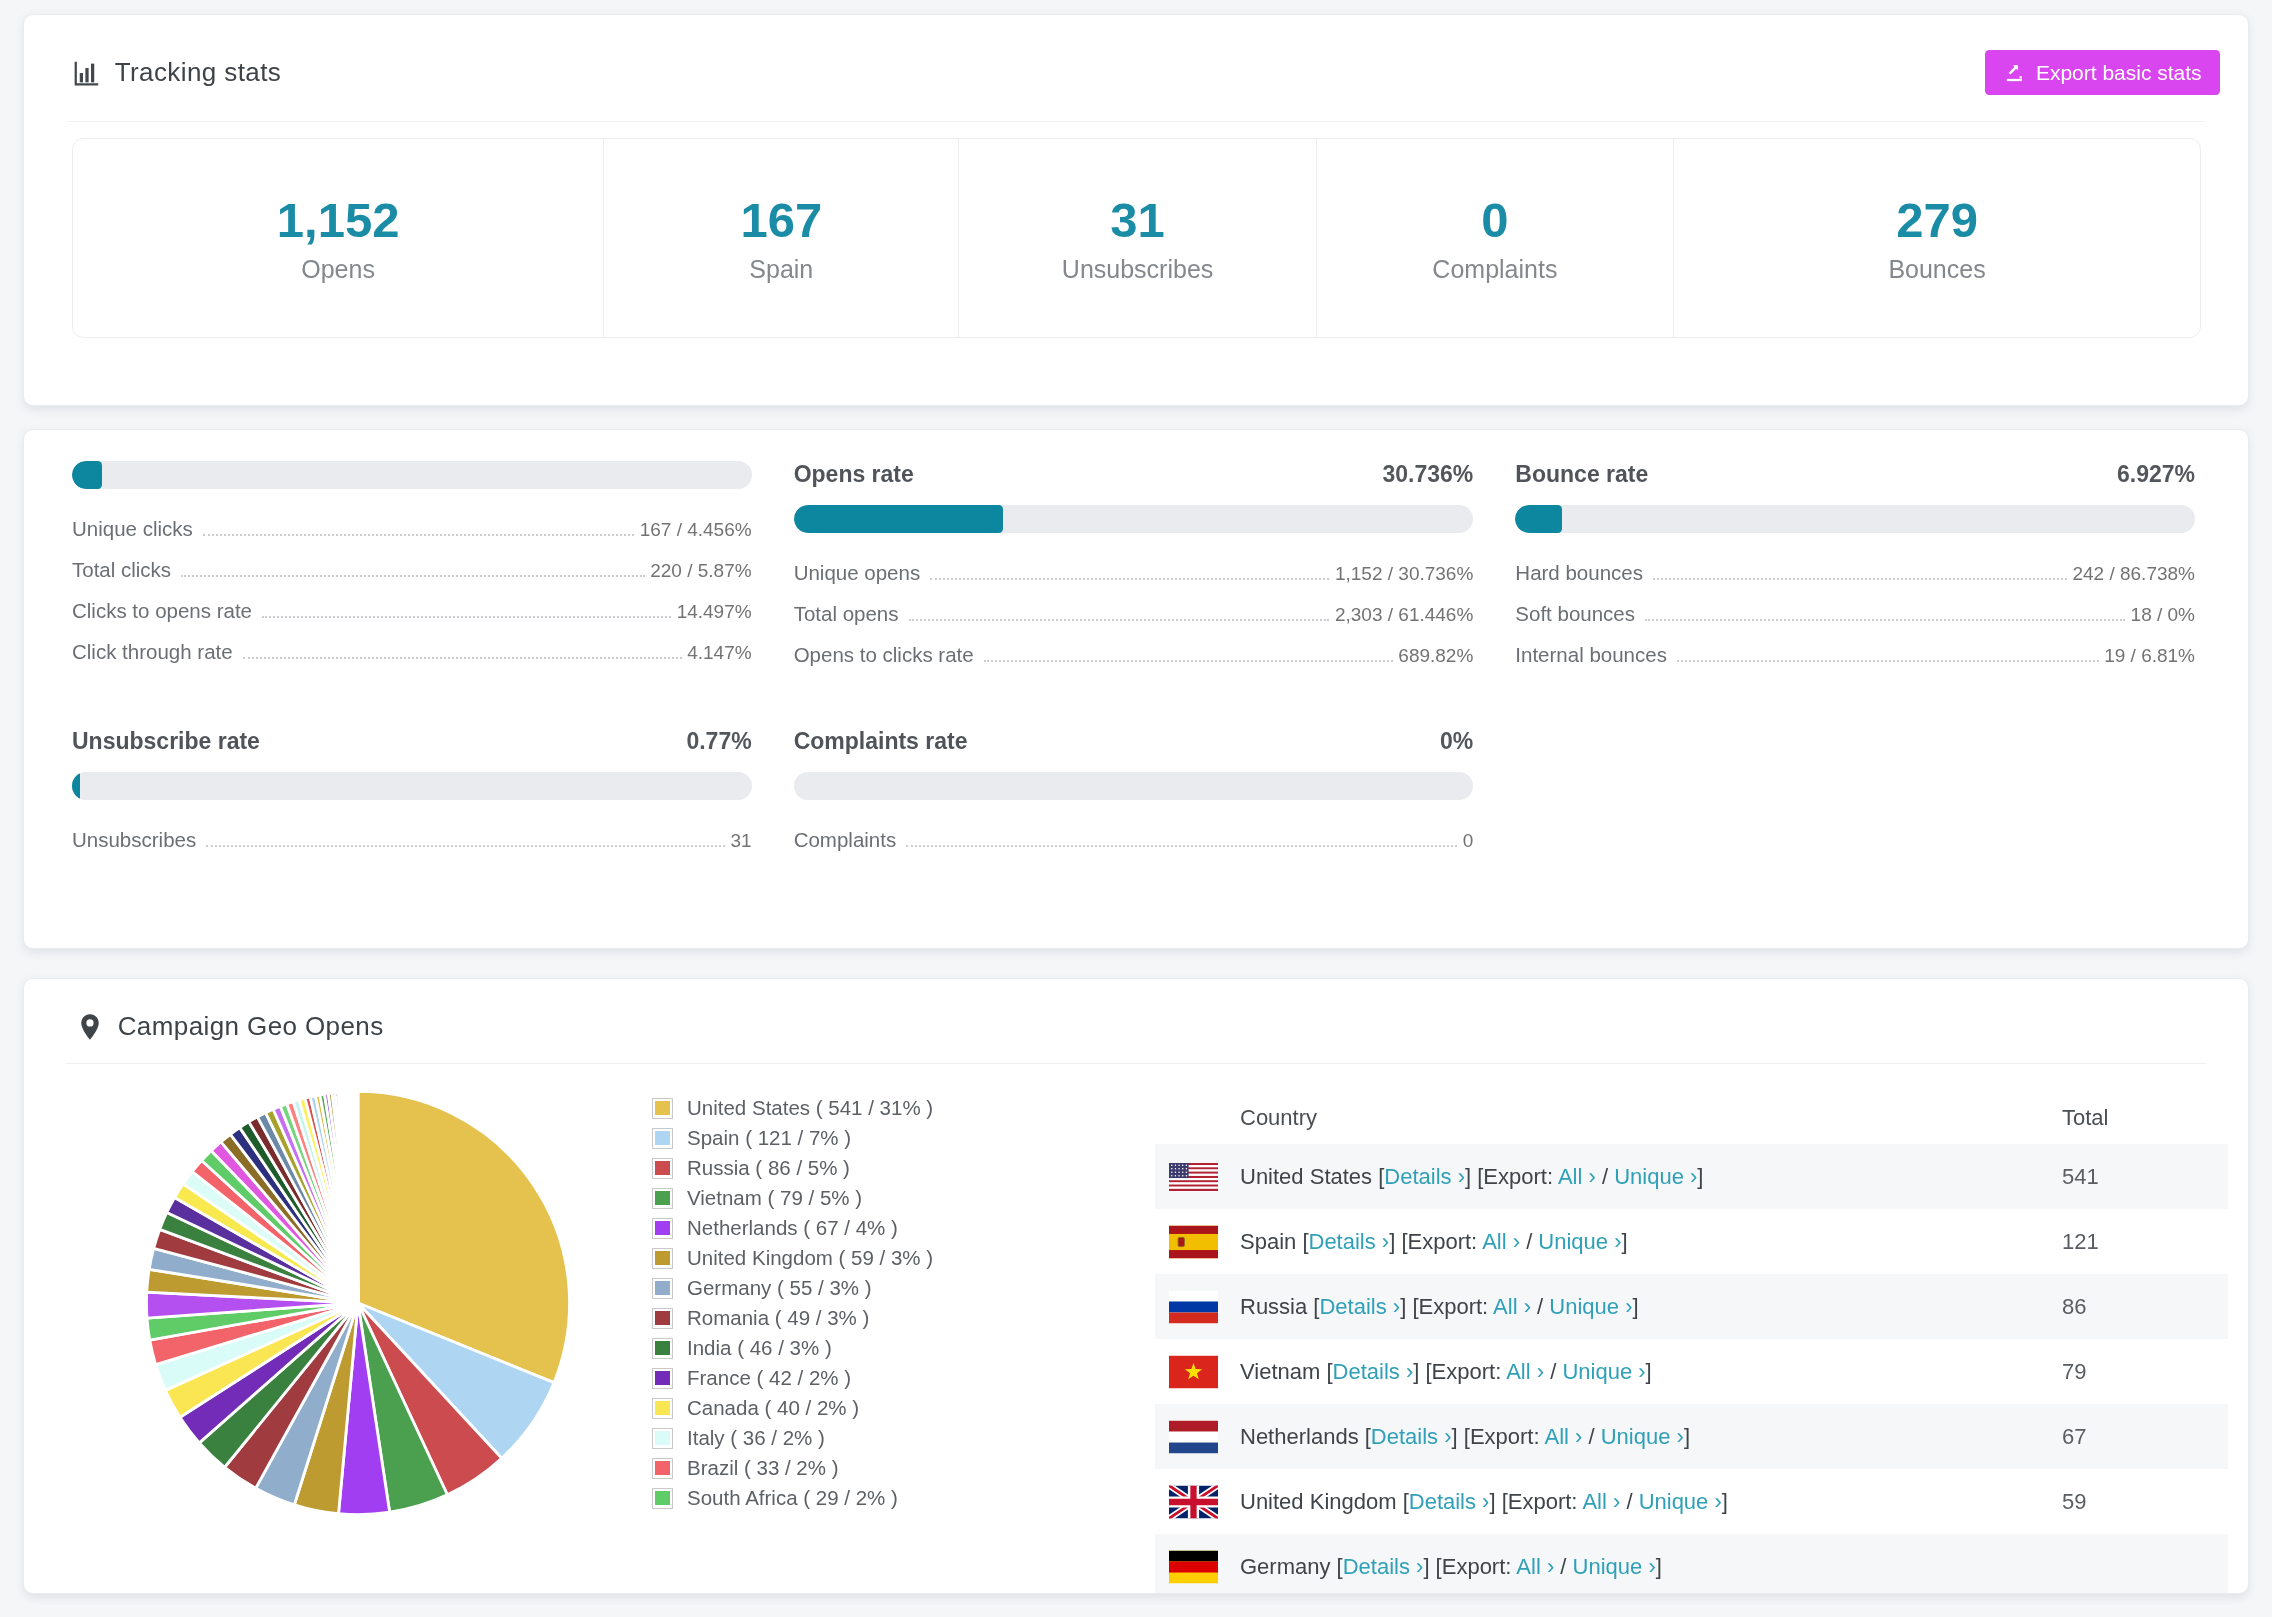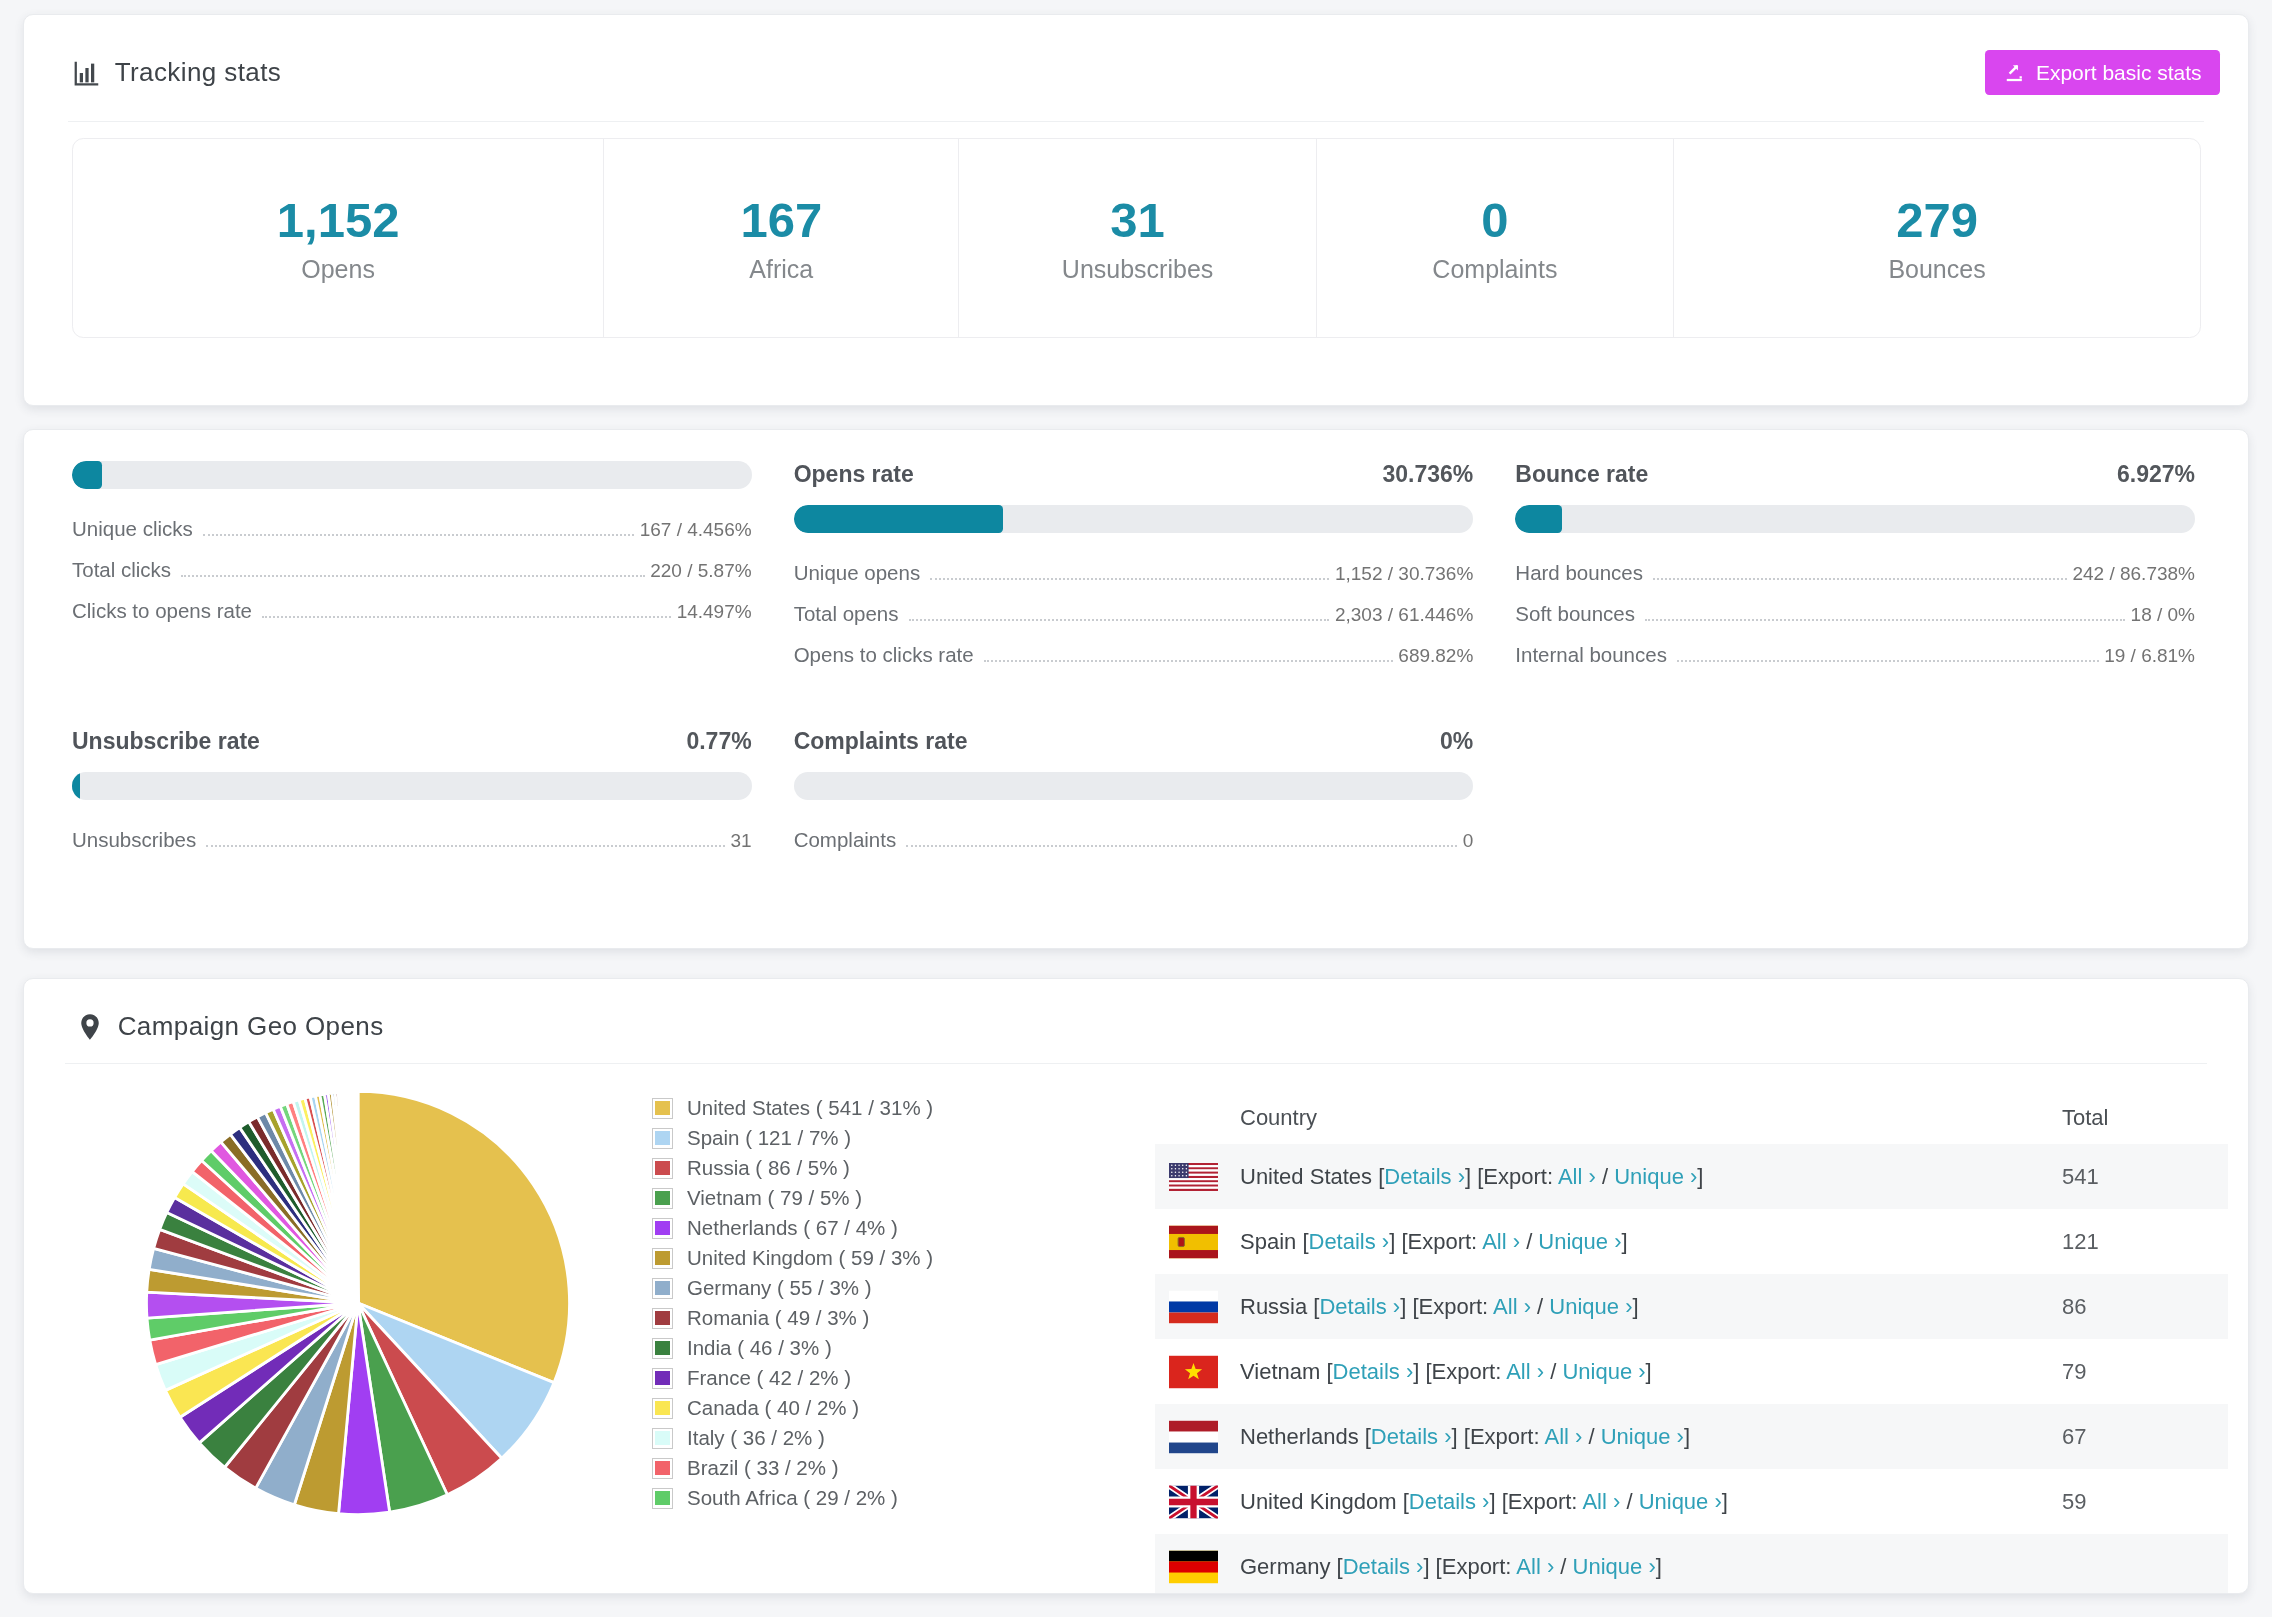--- a/index.html
+++ b/index.html
@@ -105,21 +105,21 @@
     </button>
   </div>
   <div class="head-sep"></div>
   <div class="summary-row" id="summaryRow">
       <div class="sum-cell" style="flex-grow: 250; flex-basis: 0px;">
         <div class="sum-value">1,152</div>
         <div class="sum-label">Opens</div>
       </div>
       <div class="sum-cell" style="flex-grow: 167; flex-basis: 0px;">
         <div class="sum-value">167</div>
-        <div class="sum-label">Africa</div>
+        <div class="sum-label">Spain</div>
       </div>
       <div class="sum-cell" style="flex-grow: 168; flex-basis: 0px;">
         <div class="sum-value">31</div>
         <div class="sum-label">Unsubscribes</div>
       </div>
       <div class="sum-cell" style="flex-grow: 168; flex-basis: 0px;">
         <div class="sum-value">0</div>
         <div class="sum-label">Complaints</div>
       </div>
       <div class="sum-cell" style="flex-grow: 248; flex-basis: 0px;">
@@ -143,20 +143,25 @@
           </div>
           <div class="d-row">
             <span class="d-label">Total clicks</span>
             <span class="d-leader"></span>
             <span class="d-value">220 / 5.87%</span>
           </div>
           <div class="d-row">
             <span class="d-label">Clicks to opens rate</span>
             <span class="d-leader"></span>
             <span class="d-value">14.497%</span>
+          </div>
+          <div class="d-row">
+            <span class="d-label">Click through rate</span>
+            <span class="d-leader"></span>
+            <span class="d-value">4.147%</span>
           </div>
         </div>
       </div>
       <div class="rate-block">
         <div class="rate-head">
           <span class="rate-title">Opens rate</span>
           <span class="rate-value">30.736%</span>
         </div>
         <div class="bar-track">
           <div class="bar-fill" style="width: 30.736%; min-width: 7.8px;"></div>

